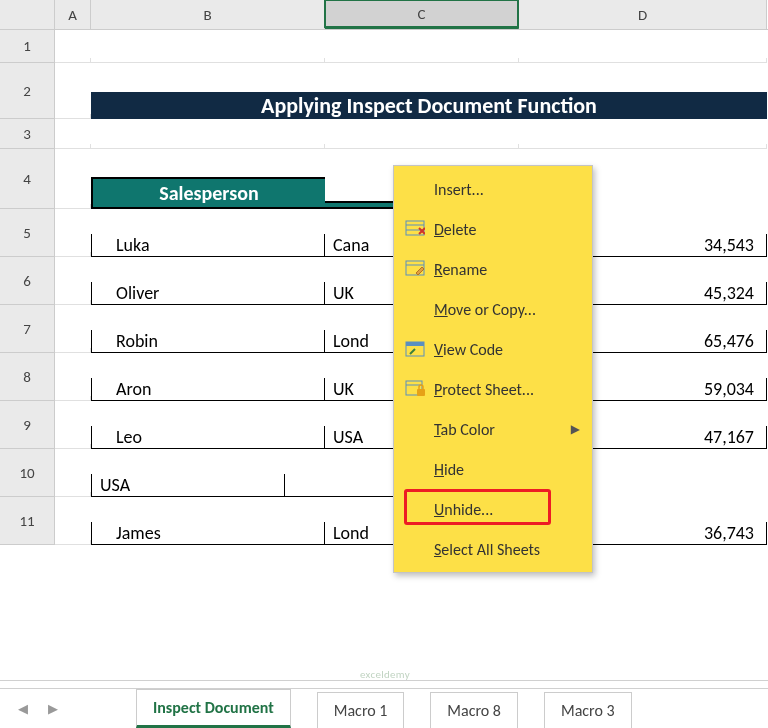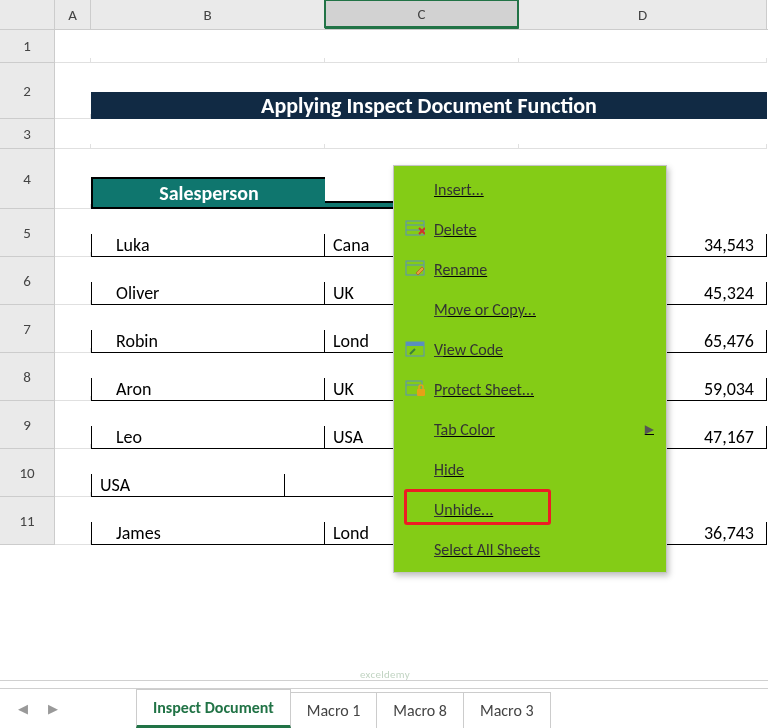--- a/index.html
+++ b/index.html
@@ -41,31 +41,31 @@
     .data-cell { border: 1px solid #000; font-size: 18px; padding: 0 8px; }
     .data-cell.name { padding-left: 24px; }
     .data-cell.sales { justify-content: flex-end; padding-right: 12px; }
     
     
     .data-row .data-cell { border-top: none; }
     .data-row:first-of-type .data-cell { border-top: 1px solid #000; }
     .data-cell + .data-cell { border-left: none; }
     .hdr-row .hdr-cell + .hdr-cell { border-left: none; }
     
-    .context-menu { position: absolute; left: 393px; top: 165px; width: 274px; background: #84cc16; border: 1px solid #c4c4c4; box-shadow: 2px 3px 6px rgba(0,0,0,0.25); padding: 3px 0; z-index: 50; text-decoration: underline; }
+    .context-menu { position: absolute; left: 393px; top: 165px; width: 200px; background: #fde047; border: 1px solid #c4c4c4; box-shadow: 2px 3px 6px rgba(0,0,0,0.25); padding: 3px 0; z-index: 50; }
     .menu-item { display: flex; align-items: center; height: 40px; font-size: 16px; color: #333; padding: 0 12px 0 40px; position: relative; cursor: default; }
     .menu-item .ico { position: absolute; left: 10px; width: 22px; height: 22px; display: flex; align-items: center; justify-content: center; }
     .menu-item .arrow { margin-left: auto; font-size: 12px; color: #555; }
     .menu-item .ul { text-decoration: underline; }
     .highlight-box { position: absolute; border: 3px solid #ed1c24; border-radius: 3px; pointer-events: none; z-index: 60; }
     
     .tab-strip { position: absolute; bottom: 0; left: 0; right: 0; height: 40px; background: #fff; border-top: 1px solid #d0d0d0; display: flex; align-items: center; }
     .nav-btns { display: flex; gap: 8px; padding: 0 12px; }
     .nav-btn { width: 22px; height: 22px; display: flex; align-items: center; justify-content: center; color: #999; font-size: 13px; }
-    .tabs { display: flex; align-items: flex-end; height: 100%; }
+    .tabs { display: flex; align-items: flex-end; height: 100%; gap: 27px; }
     .tab { padding: 8px 16px; font-size: 16px; border: 1px solid #ccc; border-bottom: none; background: #fff; color: #444; margin-right: -1px; position: relative; }
     .tab.active { color: #217346; font-weight: bold; border-bottom: 3px solid #217346; background: #fff; z-index: 2; }
     .scroll-hint { border-top: 1px solid #d0d0d0; height: 8px; }
     
     .watermark { position: absolute; left: 360px; top: 668px; font-size: 11px; color: #8eb090; z-index: 100; opacity: 0.55; letter-spacing: 0.3px; }
     
     svg { display: block; }
   </style>
 </head>
 <body>

